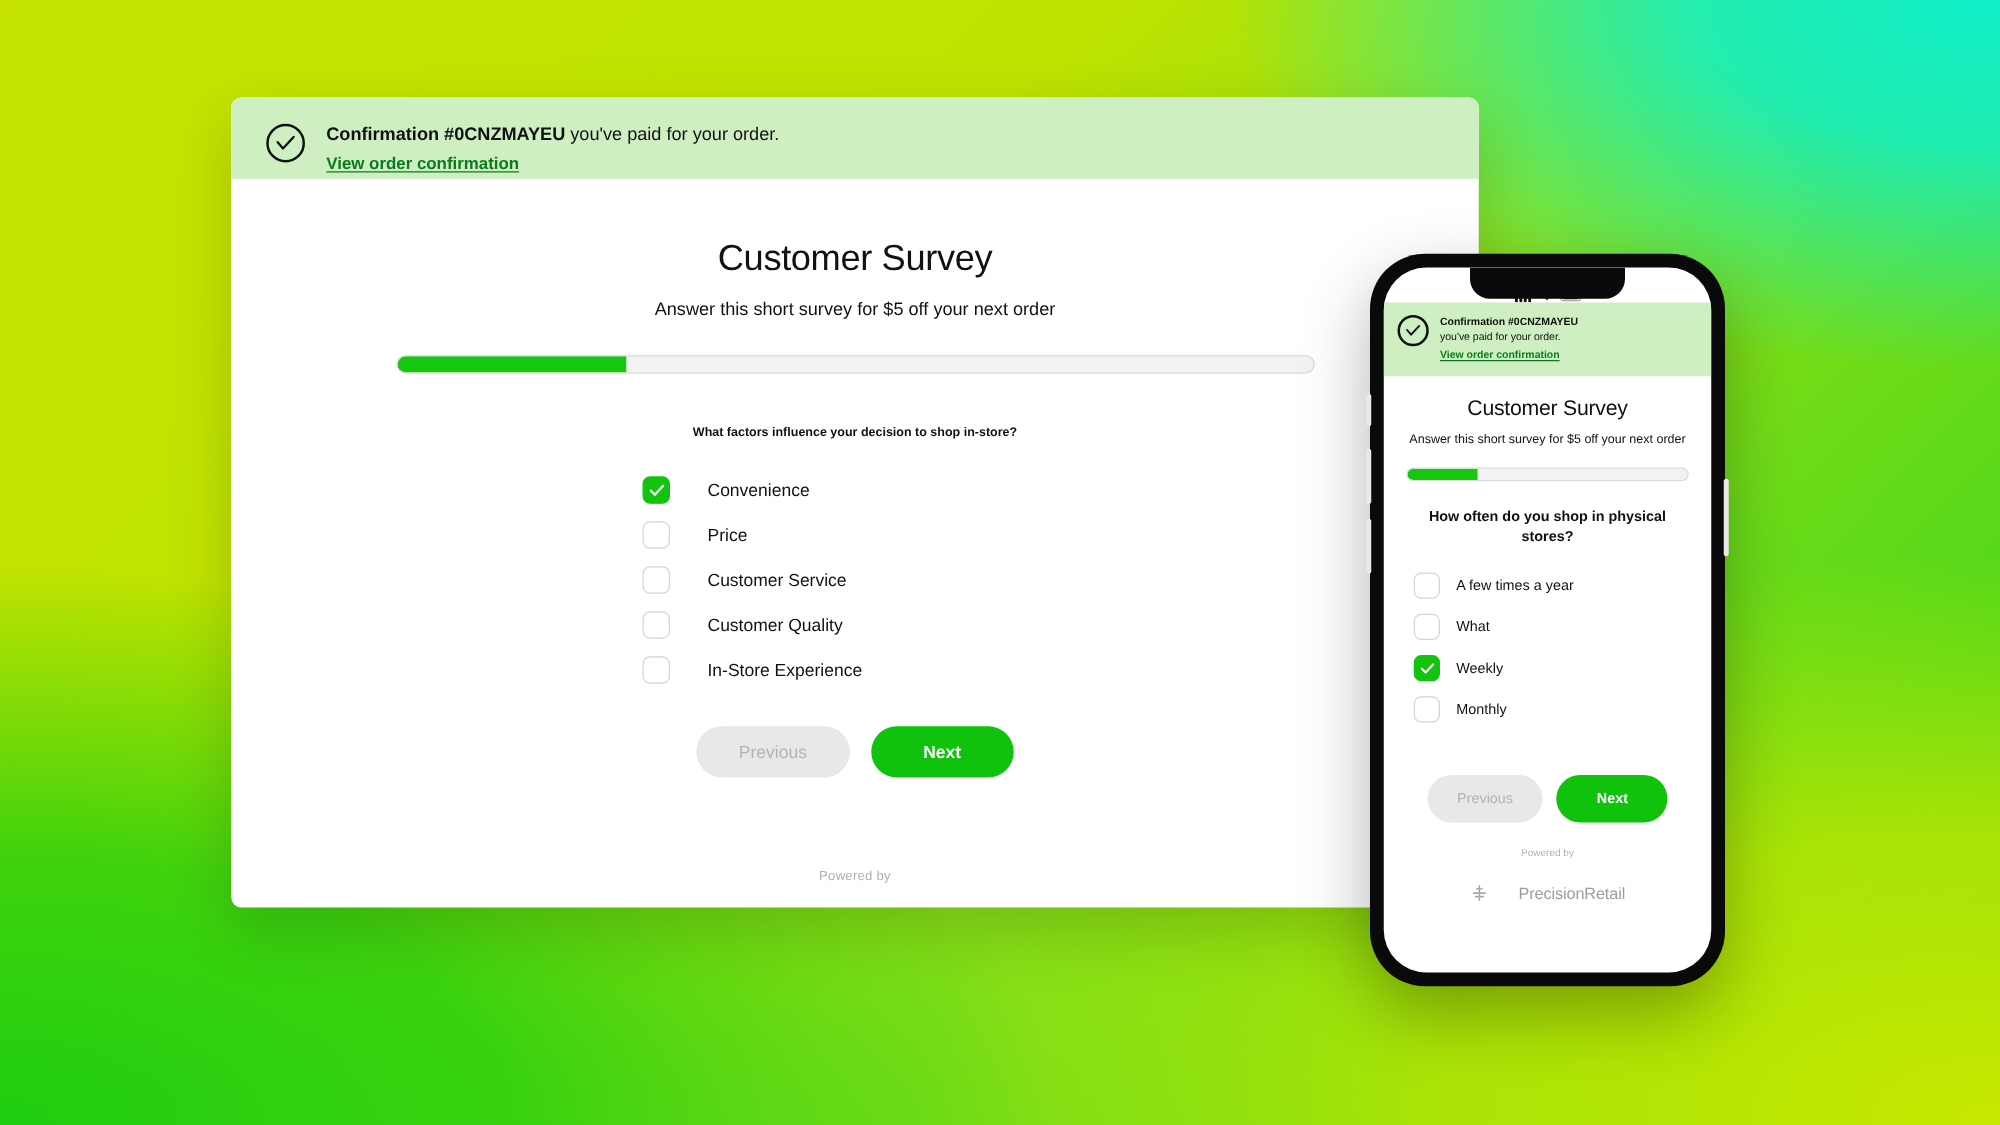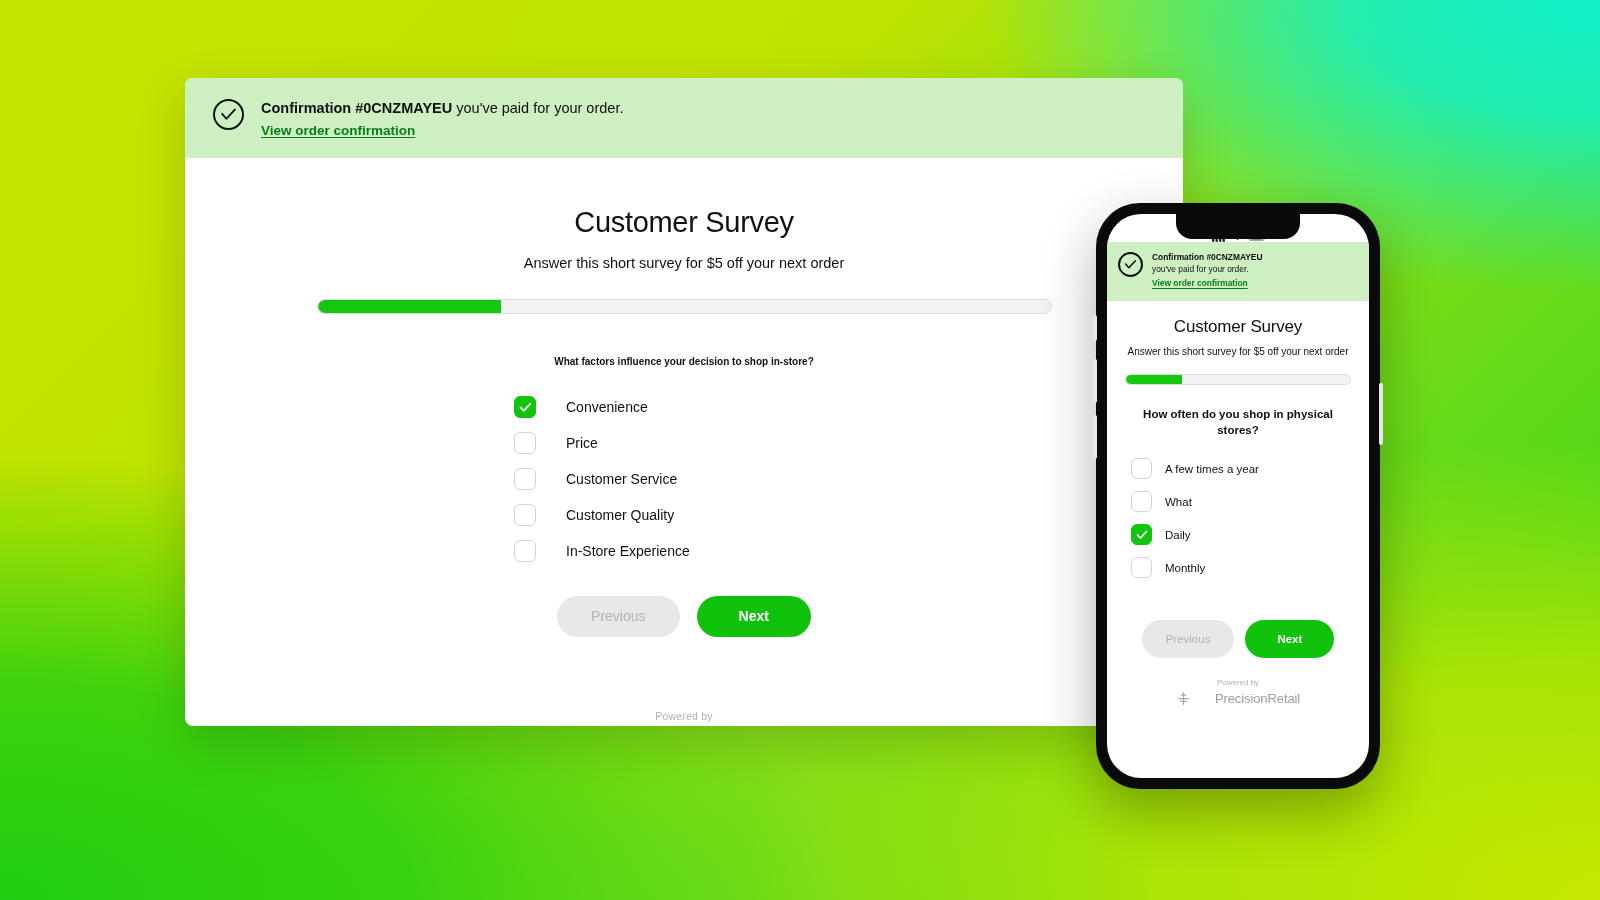--- a/index.html
+++ b/index.html
@@ -22,21 +22,21 @@
     width: 998px; height: 648px;
     background: #ffffff;
     border-radius: 8px;
     overflow: hidden;
     box-shadow: 0 18px 50px rgba(0,0,0,0.16);
   }
   .banner {
     background: #CDEFC2;
     padding: 20px 28px 22px 28px;
     display: flex; align-items: flex-start; gap: 17px;
-    height: 80px;
+    height: 65px;
   }
   .check-circle {
     width: 31px; height: 31px; flex: 0 0 31px;
     border: 2px solid #111; border-radius: 50%;
     display: flex; align-items: center; justify-content: center;
     margin-top: 1px;
   }
   .check-circle svg { width: 17px; height: 17px; display:block; }
   .banner-text { font-size: 14.5px; color: #111; line-height: 1.45; }
   .banner-text b { font-weight: 700; }
@@ -183,21 +183,21 @@
     border: none; border-radius: 21px; font-size: 11.5px;
     font-family: inherit; cursor: pointer; height: 38px; line-height: 38px;
     padding: 0 24px;
   }
   .m-btn-prev { background: #E8E8E8; color: #B3B3B3; }
   .m-btn-next { background: #10C20C; color: #fff; font-weight: 600; padding: 0 32px; }
 
   .m-footer { margin-top: 20px; text-align: center; }
   .m-powered { font-size: 8px; color: #B0B0B0; }
   .m-brand-row {
-    margin-top: 4px; display: flex; align-items: center;
+    margin-top: 20px; display: flex; align-items: center;
     justify-content: center; gap: 24px;
   }
   .m-brand-name { font-size: 13px; color: #9C9C9C; letter-spacing: -0.1px; }
   .m-logo-mark { width: 15px; height: 15px; display: block; }
 </style>
 </head>
 <body>
 
 <div class="desktop-card">
 
@@ -329,21 +329,21 @@
           <div class="m-option-row">
             <div class="m-cbox"></div>
             <div class="m-option-label">What</div>
           </div>
           <div class="m-option-row">
             <div class="m-cbox checked">
               <svg viewBox="0 0 24 24" fill="none" stroke="#fff" stroke-width="3.4" stroke-linecap="round" stroke-linejoin="round">
                 <polyline points="3,12 9,18 21,5"></polyline>
               </svg>
             </div>
-            <div class="m-option-label">Daily</div>
+            <div class="m-option-label">Weekly</div>
           </div>
           <div class="m-option-row">
             <div class="m-cbox"></div>
             <div class="m-option-label">Monthly</div>
           </div>
         </div>
 
       <div class="m-btn-row">
         <button class="m-btn m-btn-prev">Previous</button>
         <button class="m-btn m-btn-next">Next</button>

